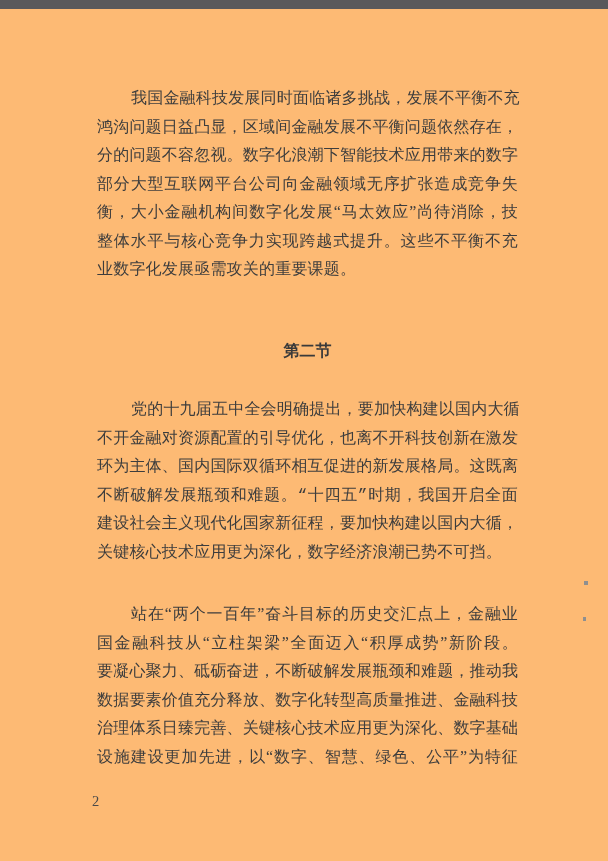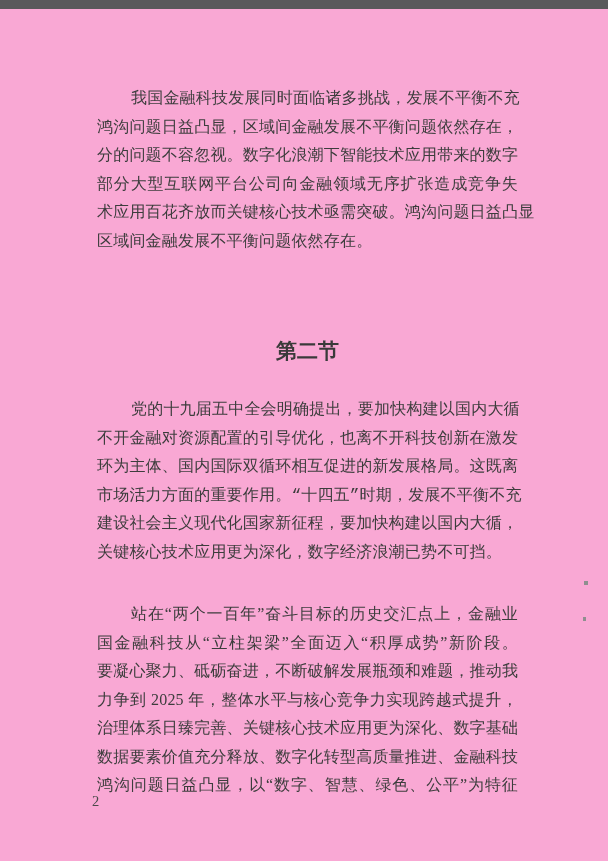--- a/index.html
+++ b/index.html
@@ -14,21 +14,21 @@
     overflow: hidden;
     background: #ffffff;
   }
   .topbar {
     position: absolute; top: 0; left: 0;
     width: 608px; height: 9px;
     background: #59595b;
   }
   .page {
     position: absolute; inset: 9px 0 0 0;
-    background: #f9a8d4;
+    background: #fdba74;
     padding-left: 20px;
   }
   .textcol {
     position: absolute;
     left: 97px; width: 421px;
     color: #3d3d3d;
     font-size: 16px;
   }
   .para-1 { top: 75px; }
   .para-2 { top: 387px; font-family: Liberation Mono, monospace; }
@@ -43,21 +43,21 @@
   }
   .line.first { text-indent: 34px; }
   .line.last { text-align-last: left; }
   .heading {
     position: absolute;
     top: 327px; left: 97px; width: 421px;
     height: 30px; line-height: 30px;
     display: flex;
     justify-content: center;
     gap: 30px;
-    font-size: 21px;
+    font-size: 16px;
     font-weight: bold;
     color: #3a3a3a;
     white-space: nowrap;
   }
   .pageno {
     position: absolute;
     left: 92px; top: 777px;
     font-size: 14.5px;
     color: #4a4a4a;
     line-height: 30px;
@@ -76,45 +76,45 @@
 
   <div class="topbar"></div>
 
   <div class="page">
 
     <div class="textcol para-1">
       <div class="line first">我国金融科技发展同时面临诸多挑战，发展不平衡不充</div>
       <div class="line">鸿沟问题日益凸显，区域间金融发展不平衡问题依然存在，</div>
       <div class="line">分的问题不容忽视。数字化浪潮下智能技术应用带来的数字</div>
       <div class="line">部分大型互联网平台公司向金融领域无序扩张造成竞争失</div>
-      <div class="line">术应用百花齐放而关键核心技术亟需突破。鸿沟问题日益凸显</div>
-      <div class="line last">区域间金融发展不平衡问题依然存在。</div>
+      <div class="line">衡，大小金融机构间数字化发展“马太效应”尚待消除，技</div>
+      <div class="line">整体水平与核心竞争力实现跨越式提升。这些不平衡不充</div>
+      <div class="line last">业数字化发展亟需攻关的重要课题。</div>
     </div>
 
     <div class="heading">
       <span>第二节</span>
     </div>
 
     <div class="textcol para-2">
       <div class="line first">党的十九届五中全会明确提出，要加快构建以国内大循</div>
       <div class="line">不开金融对资源配置的引导优化，也离不开科技创新在激发</div>
       <div class="line">环为主体、国内国际双循环相互促进的新发展格局。这既离</div>
-      <div class="line">市场活力方面的重要作用。“十四五”时期，发展不平衡不充</div>
+      <div class="line">不断破解发展瓶颈和难题。“十四五”时期，我国开启全面</div>
       <div class="line">建设社会主义现代化国家新征程，要加快构建以国内大循，</div>
       <div class="line last">关键核心技术应用更为深化，数字经济浪潮已势不可挡。</div>
     </div>
 
     <div class="textcol para-3">
       <div class="line first">站在“两个一百年”奋斗目标的历史交汇点上，金融业</div>
       <div class="line">国金融科技从“立柱架梁”全面迈入“积厚成势”新阶段。</div>
       <div class="line">要凝心聚力、砥砺奋进，不断破解发展瓶颈和难题，推动我</div>
-      <div class="line">力争到 2025 年，整体水平与核心竞争力实现跨越式提升，</div>
+      <div class="line">数据要素价值充分释放、数字化转型高质量推进、金融科技</div>
       <div class="line">治理体系日臻完善、关键核心技术应用更为深化、数字基础</div>
-      <div class="line">数据要素价值充分释放、数字化转型高质量推进、金融科技</div>
-      <div class="line">鸿沟问题日益凸显，以“数字、智慧、绿色、公平”为特征</div>
+      <div class="line">设施建设更加先进，以“数字、智慧、绿色、公平”为特征</div>
     </div>
 
     <div class="pageno">2</div>
 
     <div class="speck speck-1"></div>
     <div class="speck speck-2"></div>
 
   </div>
 </div>
 

